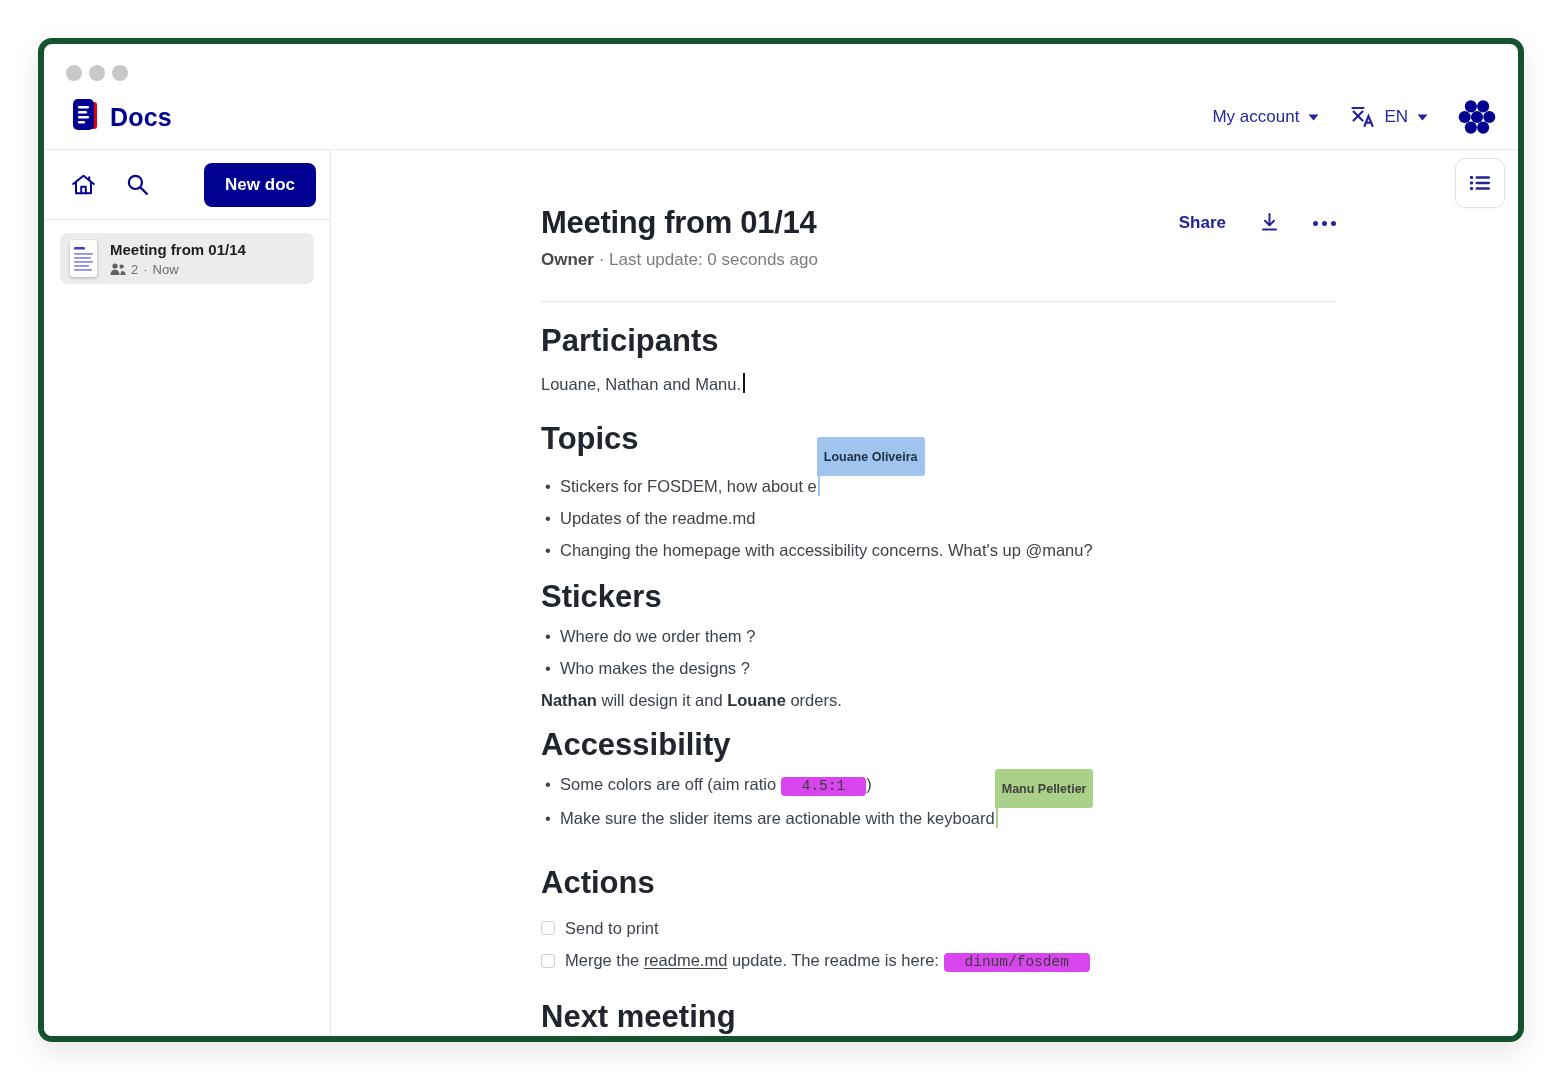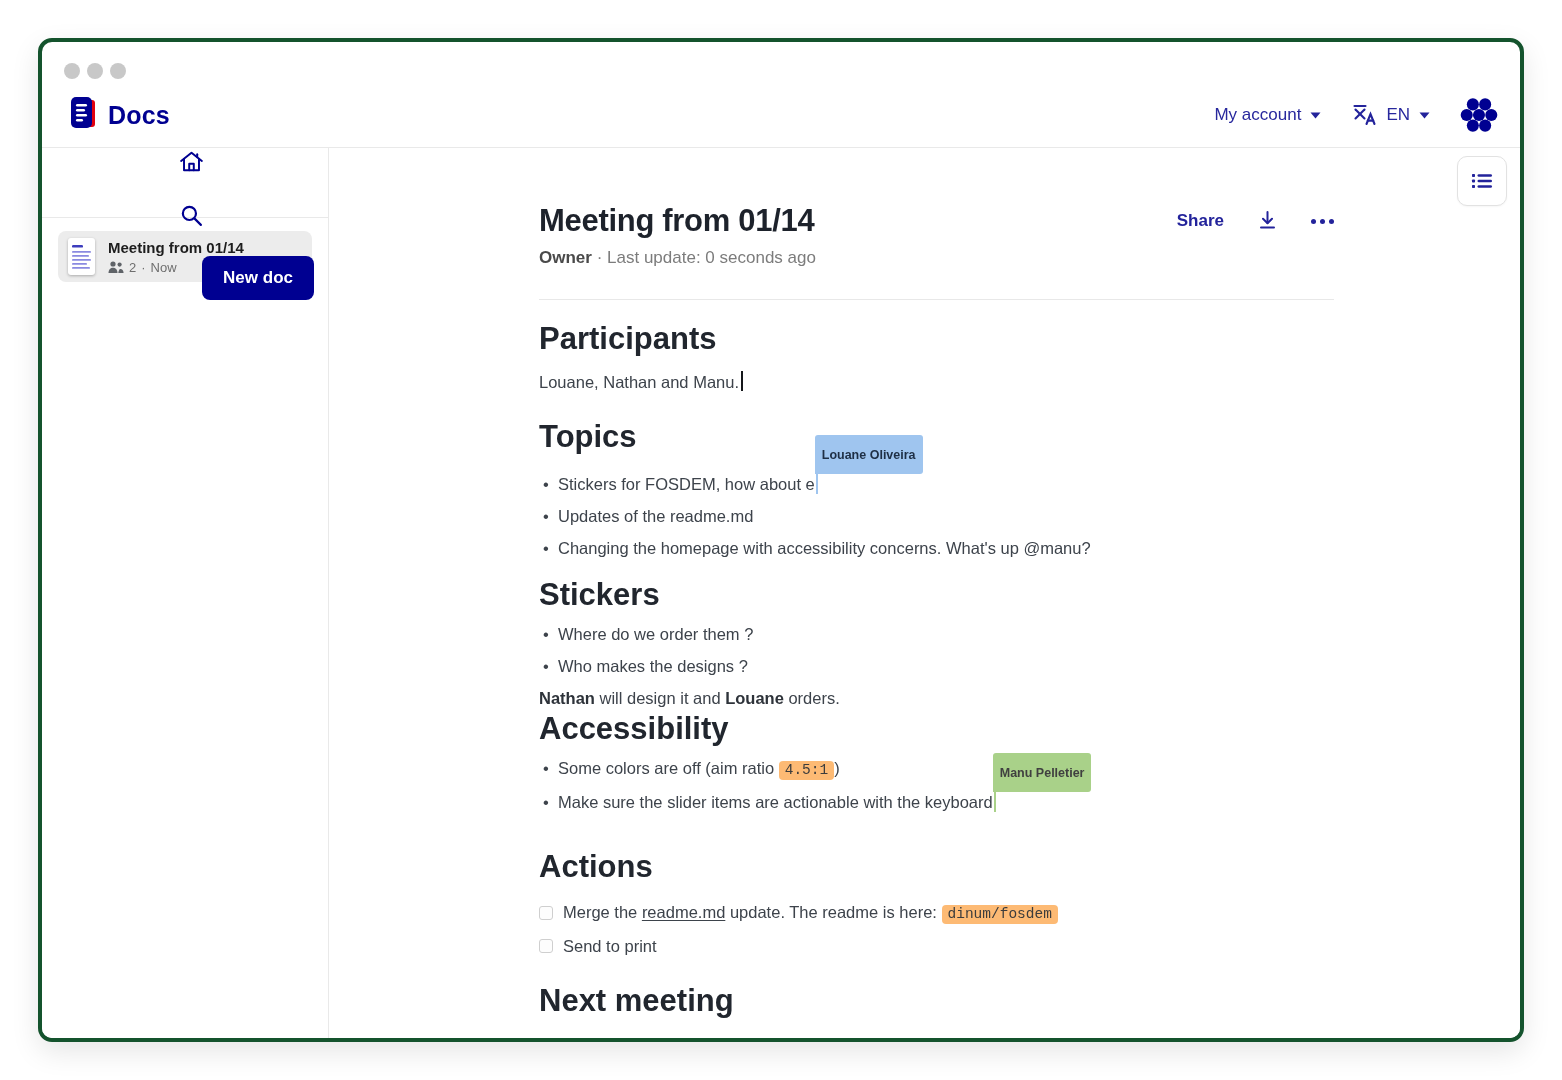--- a/index.html
+++ b/index.html
@@ -1,40 +1,40 @@
 <!DOCTYPE html>
 <html><head>
 <meta charset="utf-8">
 <style>
   * { margin:0; padding:0; box-sizing:border-box; }
   html,body { width:1562px; height:1080px; background:#ffffff; font-family:"Liberation Sans", sans-serif; overflow:hidden; }
 
   .window {
     position:absolute; left:38px; top:38px; width:1486px; height:1004px;
-    background:#fff; border:4px solid #14532d; border-radius:14px;
+    background:#fff; border:6px solid #14532d; border-radius:14px;
     box-shadow:0 10px 28px rgba(0,0,0,.10);
     overflow:hidden;
   }
 
   
   .app-header { position:relative; height:105px; }
   .dots { position:absolute; top:21px; left:22px; display:flex; gap:7px; }
   .dot { width:16px; height:16px; border-radius:50%; background:#c8c8c8; }
   .header-row { position:absolute; left:26px; right:22px; bottom:13px; display:flex; align-items:center; justify-content:space-between; }
   .brand { display:flex; align-items:center; gap:10px; cursor:pointer; }
   .brand-name { font-size:25px; font-weight:700; color:#000091; letter-spacing:.2px; }
   .header-right { display:flex; align-items:center; gap:30px;text-align:right; }
   .hbtn { display:flex; align-items:center; gap:9px; color:#28289d; font-size:17px; font-weight:500; cursor:pointer; }
   .chev { width:11px; height:7px; }
 
   
   .app-body { display:flex; height:899px; border-top:1px solid #e9e9e9; }
 
   .sidebar { width:287px; border-right:1px solid #e9e9e9; background:#fff; }
-  .sidebar-top { height:70px; border-bottom:1px solid #e9e9e9; display:flex; align-items:center; padding:0 14px 0 26px; gap:28px;flex-direction:column; }
+  .sidebar-top { height:70px; border-bottom:1px solid #e9e9e9; display:flex; align-items:center; padding:0 14px 0 26px; gap:28px; }
   .icon-btn { display:flex; align-items:center; justify-content:center; cursor:pointer; }
   .new-doc-btn { margin-left:auto; background:#000091; color:#fff; font-size:17px; font-weight:700; padding:12px 21px; border-radius:8px; border:none; cursor:pointer; font-family:inherit; }
   .doc-list { padding:13px 16px; }
   .doc-item { background:#ececec; border-radius:8px; padding:7px 10px; display:flex; align-items:center; gap:13px; cursor:pointer; }
   .doc-thumb { width:27px; height:37px; background:#fff; border-radius:3px; box-shadow:0 1px 3px rgba(0,0,0,.28); display:flex; align-items:center; justify-content:center; flex:none; }
   .doc-item-title { font-size:15px; font-weight:700; color:#1d1d1d; margin-bottom:4px; }
   .doc-item-meta { display:flex; align-items:center; gap:5px; font-size:13px; color:#6e6e6e; }
 
   
   .content { flex:1; position:relative; background:#fff; }
@@ -55,30 +55,30 @@
   .li { display:flex; line-height:32px; }
   .bullet { width:19px; padding-left:4px; flex:none; }
   .note b, .editor b { font-weight:700; color:#2e333a; }
 
   .h-participants { margin-top:24px; }
   .p-participants { margin-top:12px; }
   .h-topics { margin-top:24px; }
   .ul-topics { margin-top:16px; }
   .h-stickers { margin-top:16px; }
   .ul-stickers { margin-top:8px; }
-  .h-accessibility { }
+  .h-accessibility { margin-top:14px; }
   .ul-accessibility { margin-top:8px; }
   .h-actions { margin-top:34px; }
   .tasks { margin-top:14px; }
   .h-next { margin-top:24px; }
 
   .task { display:flex; align-items:center; gap:10px; line-height:32px; }
   .cb { width:14px; height:14px; border:1.5px solid #cfcfcf; border-radius:3px; background:#fdfdfd; flex:none; cursor:pointer; }
 
-  code.badge { font-family:"Liberation Mono", monospace; font-size:14.5px; background:#fdba74; color:#3c3c3c; padding:1px 6px 2px; border-radius:4px; }
+  code.badge { font-family:"Liberation Mono", monospace; font-size:14.5px; background:#d946ef; color:#3c3c3c; padding:1px 21px 2px; border-radius:4px; }
   a.doclink { color:inherit; text-decoration:underline; text-underline-offset:2px; cursor:pointer; }
 
   
   .collab-caret { position:relative; display:inline-block; width:2px; height:21px; vertical-align:-4px; margin-left:1px; }
   .collab-caret .bar { position:absolute; inset:0; }
   .collab-label { position:absolute; bottom:calc(100% - 1px); left:-1px; font-size:12.5px; font-weight:700; padding:4px 7px 3px; border-radius:3px 3px 3px 0; white-space:nowrap; }
   .caret-blue .bar, .caret-blue .collab-label { background:#9fc5ef; }
   .caret-blue .collab-label { color:#1e2f45; }
   .caret-green .bar, .caret-green .collab-label { background:#a9d189; }
   .caret-green .collab-label { color:#404040; }
@@ -291,25 +291,25 @@
             <div class="li">
                 <span class="bullet">•</span>
                 <span><span>Make sure the slider items are actionable with the keyboard</span><span class="collab-caret caret-green"><span class="bar"></span><span class="collab-label">Manu Pelletier</span></span></span>
               </div>
           </div>
 
           <h2 class="h-actions">Actions</h2>
           <div class="tasks">
             <div class="task">
                 <span class="cb"></span>
-                <span><span>Merge the </span><a class="doclink">readme.md</a><span> update. The readme is here: </span><code class="badge">dinum/fosdem</code></span>
+                <span>Send to print</span>
               </div>
             <div class="task">
                 <span class="cb"></span>
-                <span>Send to print</span>
+                <span><span>Merge the </span><a class="doclink">readme.md</a><span> update. The readme is here: </span><code class="badge">dinum/fosdem</code></span>
               </div>
           </div>
 
           <h2 class="h-next">Next meeting</h2>
 
         </div>
       </div>
     </div>
   </div>
 </div>

